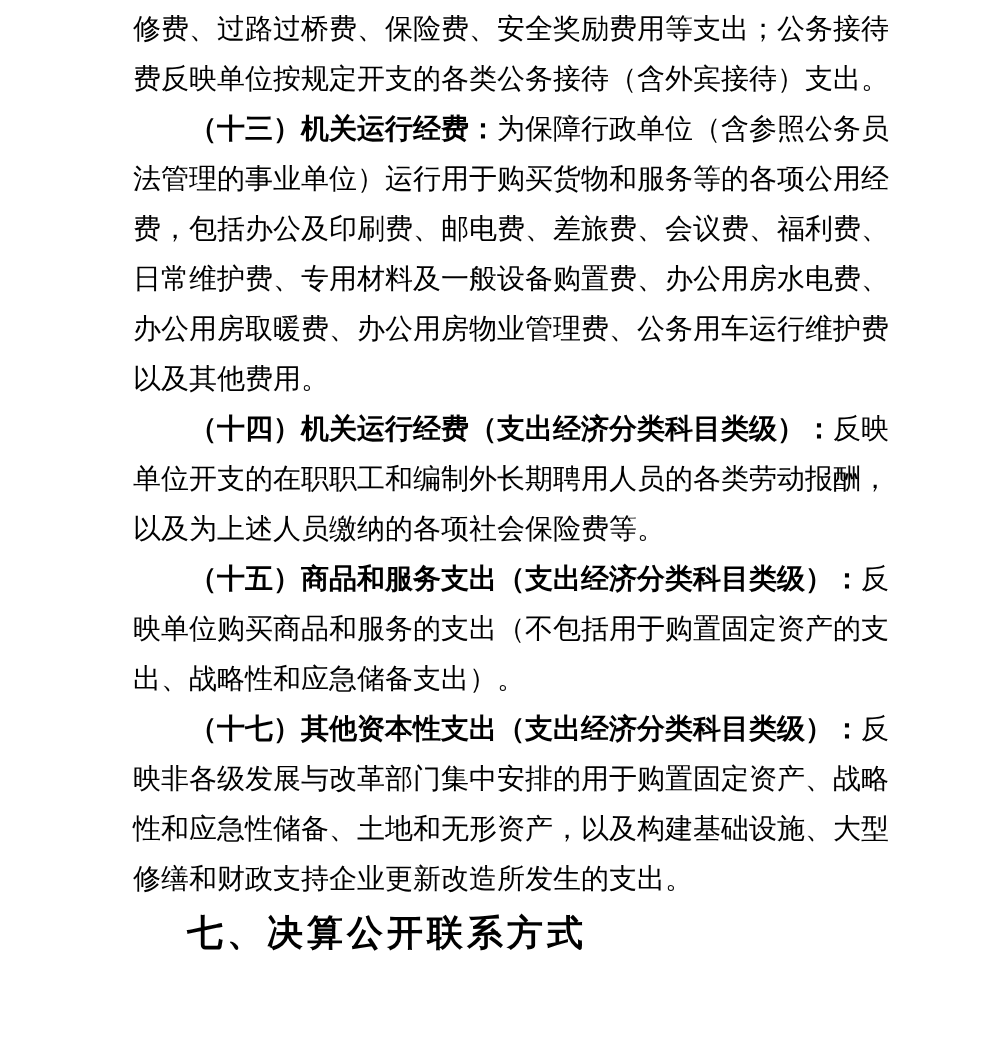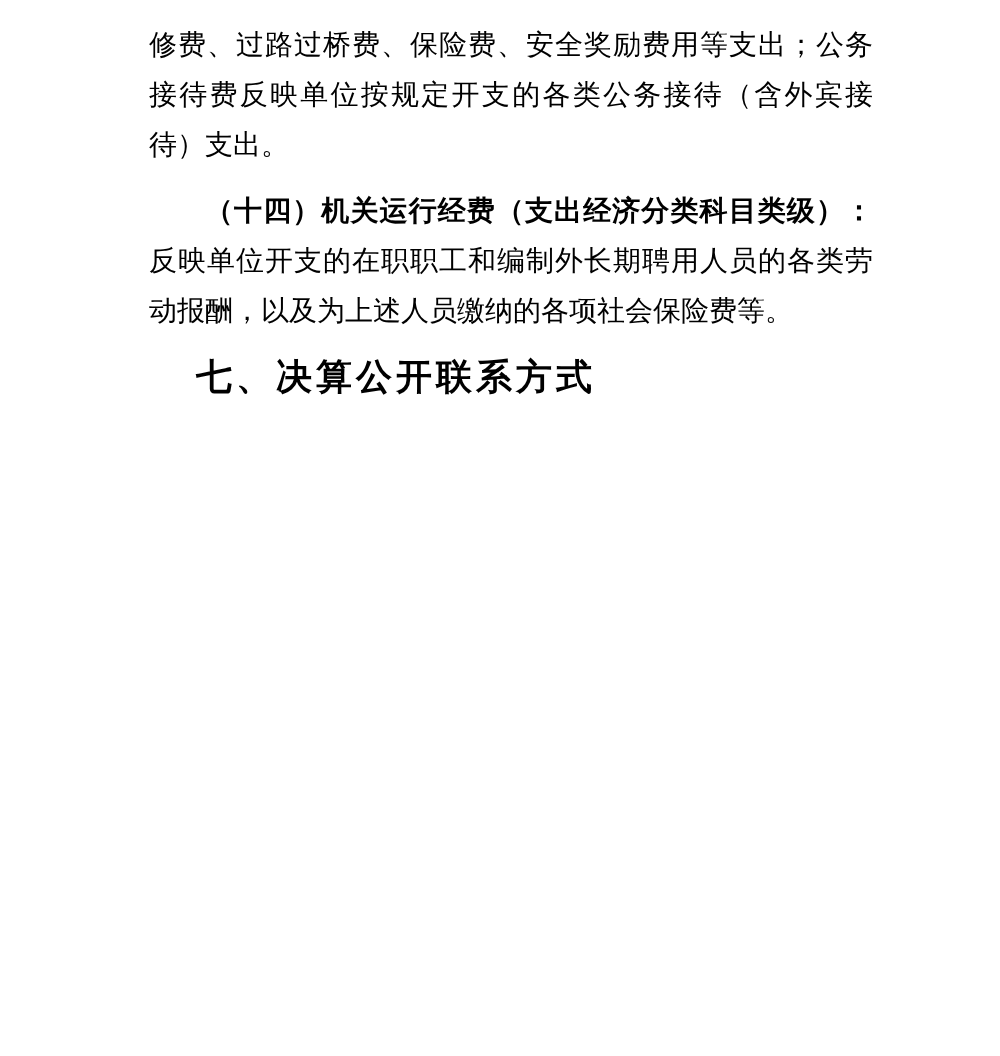--- a/index.html
+++ b/index.html
@@ -19,49 +19,52 @@
     top: 4px;
     left: 133px;
     width: 756px;
     color: #000000;
     font-size: 28px;
     line-height: 50px;
     text-align: justify;
     text-justify: inter-ideograph;
   }
   .para {
-    margin: 16px;
+    margin: 0;
     padding: 0;
   }
   .para.indent {
     text-indent: 2em;
   }
   .para-lead {
     font-weight: bold;
   }
   .section-heading {
-    margin: 13px;
+    margin: 4px;
     padding: 0;
     text-indent: 50px;
     text-align: left;
     font-family: "Liberation Sans", sans-serif;
     font-weight: bold;
     font-size: 36px;
     line-height: 50px;
     letter-spacing: 4px;
   }
 </style>
 </head>
 <body>
 
 <div class="page">
 
   <p class="para"><span class="para-body">修费、过路过桥费、保险费、安全奖励费用等支出；公务接待费反映单位按规定开支的各类公务接待（含外宾接待）支出。</span></p>
 
+  <p class="para indent"><span class="para-lead">（十三）机关运行经费：</span><span class="para-body">为保障行政单位（含参照公务员法管理的事业单位）运行用于购买货物和服务等的各项公用经费，包括办公及印刷费、邮电费、差旅费、会议费、福利费、日常维护费、专用材料及一般设备购置费、办公用房水电费、办公用房取暖费、办公用房物业管理费、公务用车运行维护费以及其他费用。</span></p>
 
   <p class="para indent"><span class="para-lead">（十四）机关运行经费（支出经济分类科目类级）：</span><span class="para-body">反映单位开支的在职职工和编制外长期聘用人员的各类劳动报酬，以及为上述人员缴纳的各项社会保险费等。</span></p>
 
+  <p class="para indent"><span class="para-lead">（十五）商品和服务支出（支出经济分类科目类级）：</span><span class="para-body">反映单位购买商品和服务的支出（不包括用于购置固定资产的支出、战略性和应急储备支出）。</span></p>
 
 
+  <p class="para indent"><span class="para-lead">（十七）其他资本性支出（支出经济分类科目类级）：</span><span class="para-body">反映非各级发展与改革部门集中安排的用于购置固定资产、战略性和应急性储备、土地和无形资产，以及构建基础设施、大型修缮和财政支持企业更新改造所发生的支出。</span></p>
 
   <h2 class="section-heading">七、决算公开联系方式</h2>
 
 </div>
 
 </body></html>

